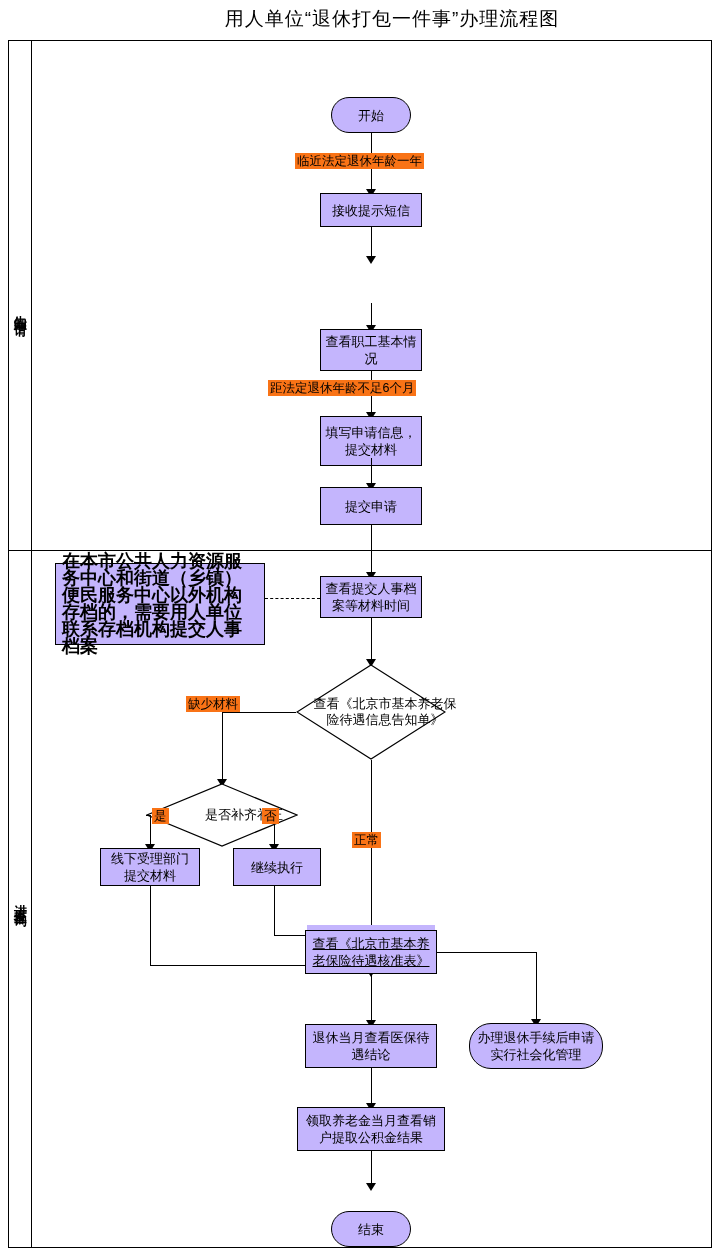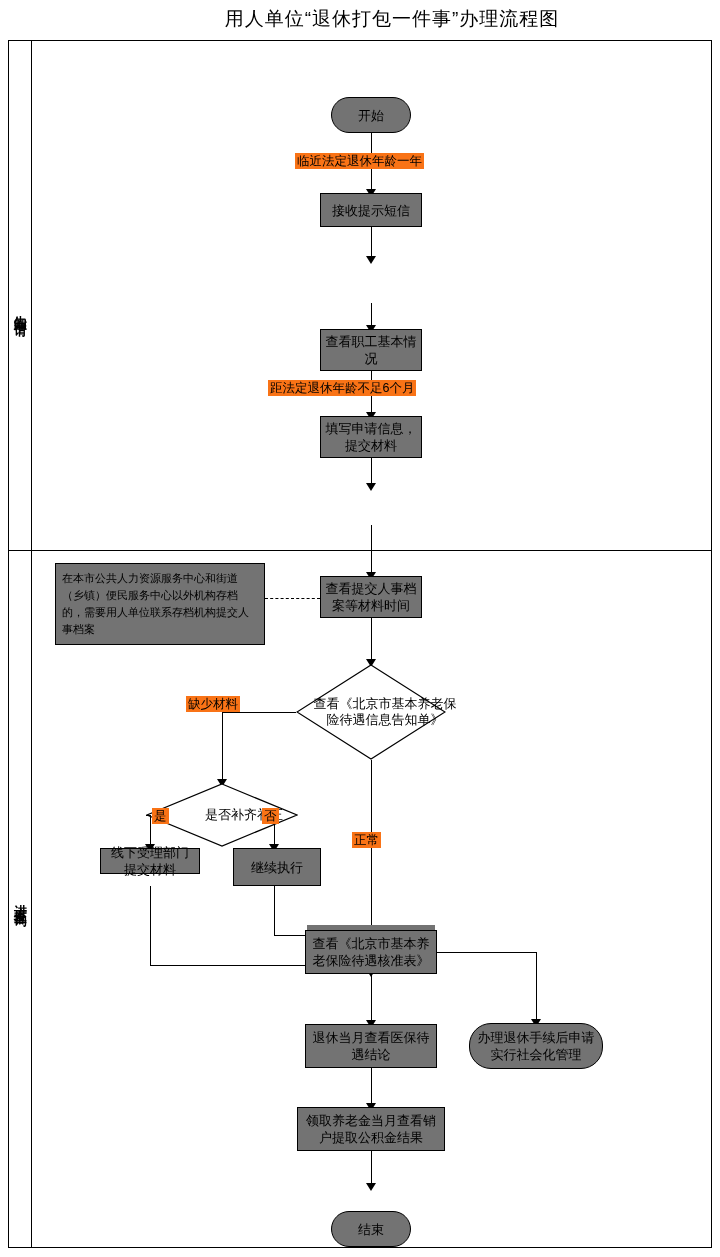--- a/index.html
+++ b/index.html
@@ -26,26 +26,26 @@
 
   
   .pshead{
     position:absolute;left:31px;top:41px;width:680px;height:28px;
     border-bottom:1px solid #000;box-sizing:border-box;
     display:flex;align-items:center;justify-content:center;font-size:14px;
   }
 
   
   .node{
-    position:absolute;box-sizing:border-box;border:1px solid #000;background:#737373;
+    position:absolute;box-sizing:border-box;border:1px solid #000;background:#c4b5fd;
     display:flex;align-items:center;justify-content:center;text-align:center;
     font-size:13px;line-height:17px;padding:2px 4px;
   }
   .term{border-radius:22px;}
-  .note{font-size:11px;line-height:17px;}
+  .note{font-size:18px;line-height:17px;font-weight:bold;}
 
   
   .diamond{position:absolute;}
   .diamond .dshape{position:absolute;left:0;top:0;width:100%;height:100%;}
   .diamond .dtext{
     position:absolute;left:0;top:0;width:100%;height:100%;
     display:flex;align-items:center;justify-content:center;text-align:center;
     font-size:13px;line-height:16px;
   }
 
@@ -88,25 +88,26 @@
 
   <div class="vline" style="left:371px;top:303px;height:23px;"></div>
   <div class="arrow arrow-down" style="left:366px;top:325px;"></div>
 
   <div class="node" style="left:320px;top:329px;width:102px;height:42px;">查看职工基本情况</div>
 
   <div class="vline" style="left:371px;top:371px;height:42px;"></div>
   <div class="arrow arrow-down" style="left:366px;top:412px;"></div>
   <div class="lbl" style="left:268px;top:380px;">距法定退休年龄不足6个月</div>
 
-  <div class="node" style="left:320px;top:416px;width:102px;height:42px;">填写申请信息，提交材料</div>
+  <div class="node" style="left:320px;top:416px;width:102px;height:50px;">填写申请信息，提交材料</div>
 
   <div class="vline" style="left:371px;top:458px;height:26px;"></div>
   <div class="arrow arrow-down" style="left:366px;top:483px;"></div>
 
+  <div class="node" style="left:320px;top:487px;width:102px;height:38px;">提交申请</div>
 
   <div class="vline" style="left:371px;top:525px;height:48px;"></div>
   <div class="arrow arrow-down" style="left:366px;top:572px;"></div>
 
   <div class="node" style="left:320px;top:576px;width:102px;height:42px;">查看提交人事档案等材料时间</div>
 
   <div class="node note" style="left:55px;top:563px;width:210px;height:82px;text-align:left;justify-content:flex-start;padding:4px 6px;">在本市公共人力资源服务中心和街道（乡镇）便民服务中心以外机构存档的，需要用人单位联系存档机构提交人事档案</div>
   <div class="hline hdash" style="left:265px;top:598px;width:55px;"></div>
 
   <div class="vline" style="left:371px;top:618px;height:42px;"></div>
@@ -129,21 +130,21 @@
       <polygon points="76,1 151,32 76,63 1,32" fill="#fff" stroke="#000" stroke-width="1.2"></polygon>
     </svg>
     <div class="dtext" style="padding:0 22px;">是否补齐补正</div>
   </div>
 
   <div class="vline" style="left:150px;top:815px;height:30px;"></div>
   <div class="hline" style="left:146px;top:815px;width:4px;"></div>
   <div class="arrow arrow-down" style="left:145px;top:844px;"></div>
   <div class="lbl" style="left:152px;top:808px;">是</div>
 
-  <div class="node" style="left:100px;top:848px;width:100px;height:26px;">线下受理部门提交材料</div>
+  <div class="node" style="left:100px;top:848px;width:100px;height:38px;">线下受理部门提交材料</div>
 
   <div class="vline" style="left:274px;top:815px;height:30px;"></div>
   <div class="arrow arrow-down" style="left:269px;top:844px;"></div>
   <div class="lbl" style="left:262px;top:808px;">否</div>
 
   <div class="node" style="left:233px;top:848px;width:88px;height:38px;">继续执行</div>
 
   <div class="vline" style="left:150px;top:886px;height:80px;"></div>
   <div class="hline" style="left:150px;top:965px;width:221px;"></div>
 
@@ -154,21 +155,21 @@
   <div class="lbl" style="left:352px;top:832px;">正常</div>
   <div class="vline" style="left:371px;top:935px;height:35px;"></div>
   <div class="arrow arrow-down" style="left:366px;top:969px;"></div>
 
   <div class="node" style="left:307px;top:925px;width:128px;height:0;border:none;"></div>
 
   <div class="node" style="left:307px;top:929px;width:128px;height:0;border:none;"></div>
 
   <div class="node" style="left:307px;top:933px;width:0;height:0;border:none;"></div>
 
-  <div class="node" style="left:305px;top:930px;width:132px;height:44px;">查看《北京市基本养老保险待遇核准表》</div>
+  <div class="node" style="left:305px;top:930px;width:132px;height:44px;text-decoration:underline;">查看《北京市基本养老保险待遇核准表》</div>
 
   <div class="vline" style="left:371px;top:974px;height:47px;"></div>
   <div class="arrow arrow-down" style="left:366px;top:1020px;"></div>
 
   <div class="node" style="left:305px;top:1024px;width:132px;height:44px;">退休当月查看医保待遇结论</div>
 
   <div class="hline" style="left:437px;top:952px;width:99px;"></div>
   <div class="vline" style="left:536px;top:952px;height:68px;"></div>
   <div class="arrow arrow-down" style="left:531px;top:1019px;"></div>
 

